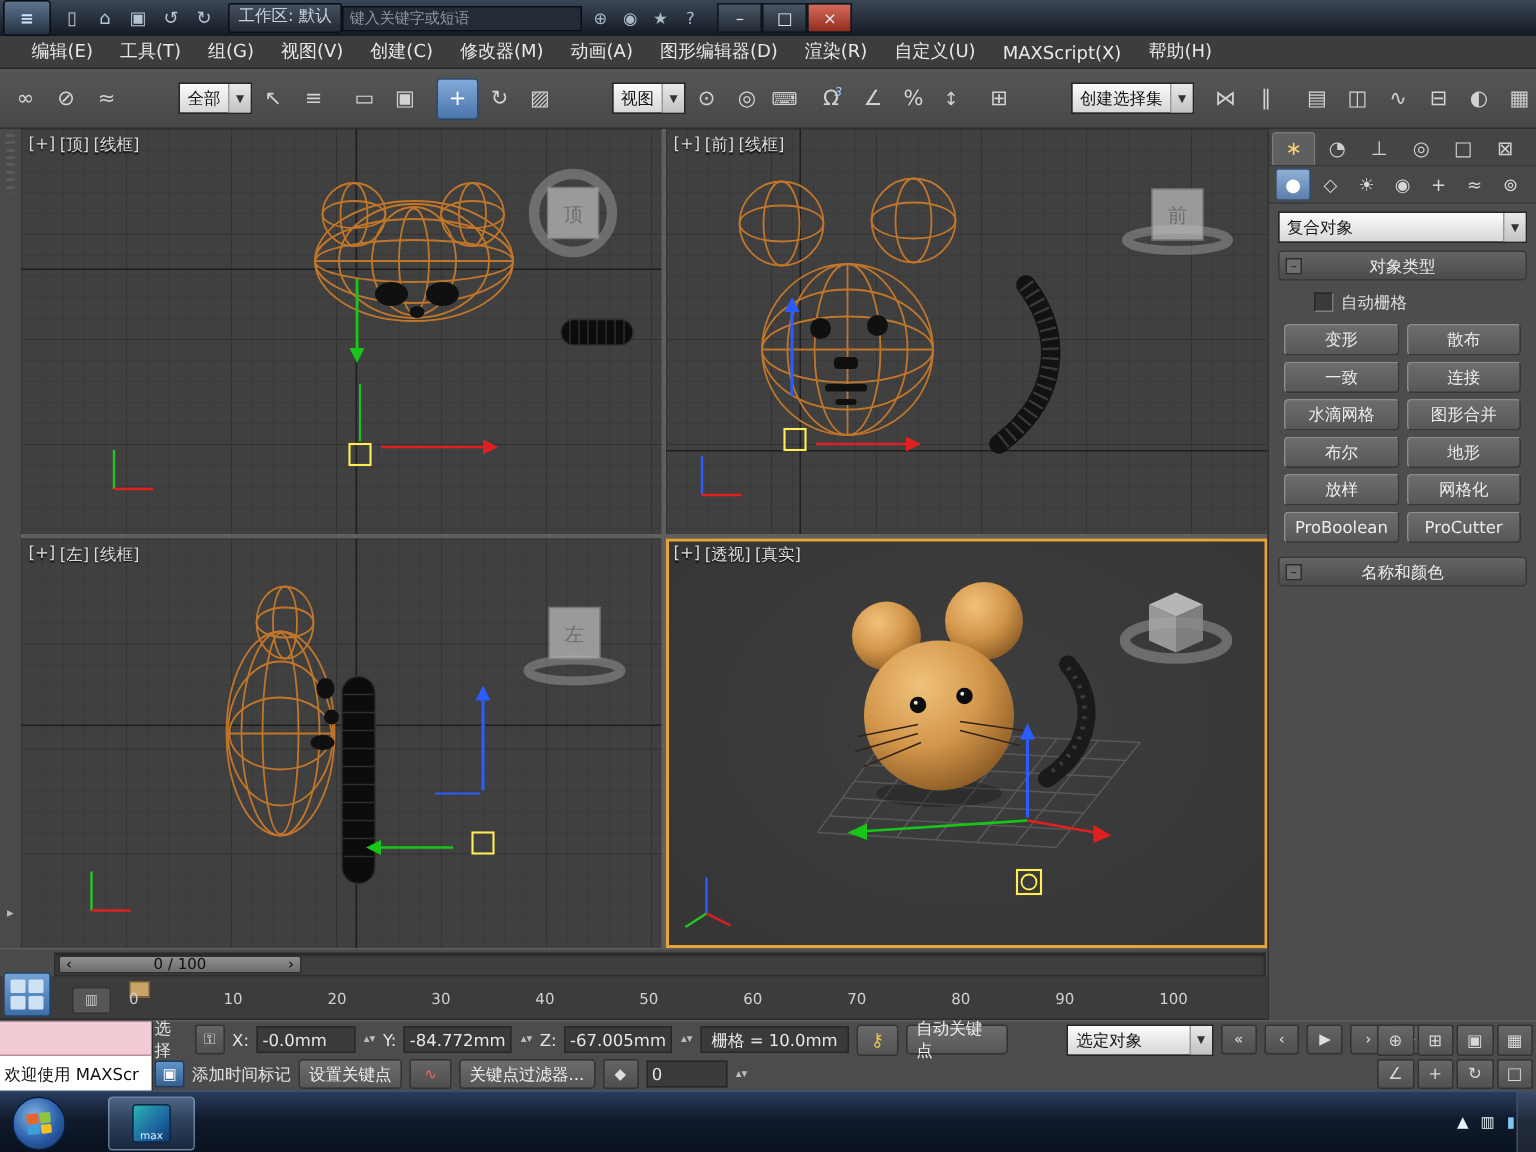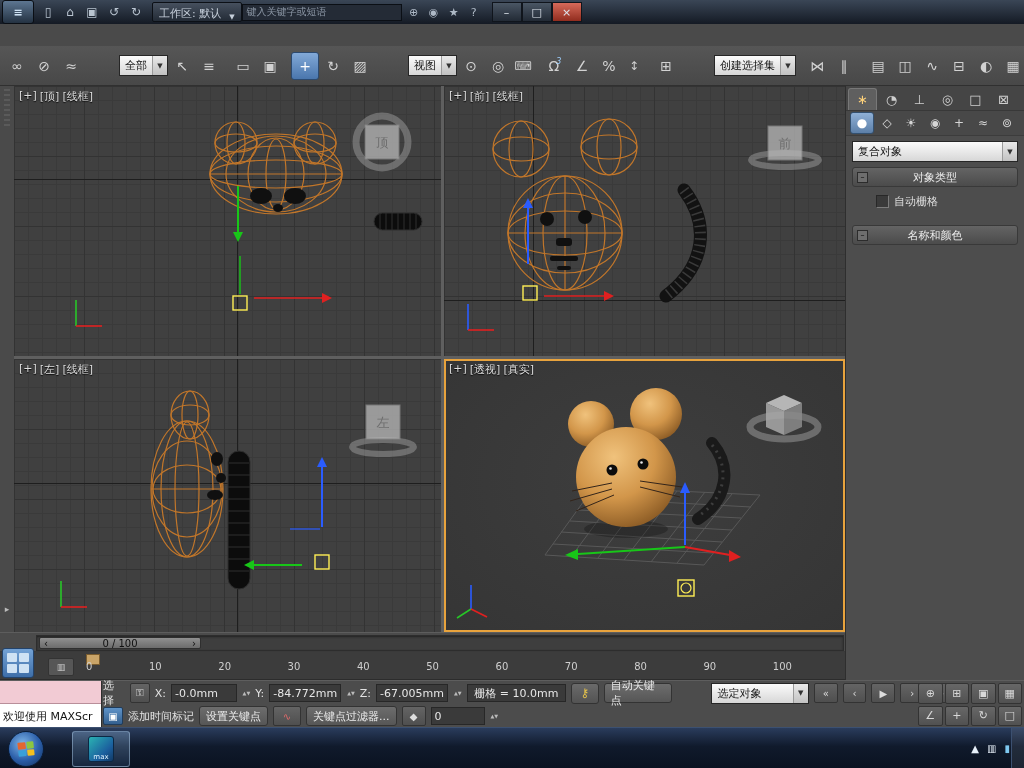--- a/index.html
+++ b/index.html
@@ -2,21 +2,21 @@
 <html><head>
 <meta charset="utf-8">
 <style>
   html,body{margin:0;padding:0;background:#222;}
   #screen{position:relative;width:1024px;height:768px;font-family:"DejaVu Sans","Liberation Sans",sans-serif;background:#4a4a4a;overflow:hidden;color:#e3e3e3;}
   
   .titlebar{position:absolute;left:0;top:0;width:1024px;height:24px;background:linear-gradient(#3a4656,#141a24);display:flex;align-items:center;font-size:11px;color:#cfd6df;}
   .appbtn{width:30px;height:22px;margin-left:2px;background:linear-gradient(#5d7691,#243242);border:1px solid #0a0e14;border-radius:3px;display:flex;align-items:center;justify-content:center;color:#cfe3f5;font-weight:bold;}
   .qat{display:flex;align-items:center;gap:2px;margin-left:4px;}
   .qat .qi{width:20px;height:18px;display:flex;align-items:center;justify-content:center;color:#b9c4d0;font-size:12px;border-radius:2px;}
-  .wsdd{height:18px;margin-left:6px;padding:0 6px;background:linear-gradient(#46505e,#232b36);border:1px solid #0c1016;border-radius:2px;display:flex;align-items:flex-end;gap:8px;color:#c6cfda;}
+  .wsdd{height:18px;margin-left:6px;padding:0 6px;background:linear-gradient(#46505e,#232b36);border:1px solid #0c1016;border-radius:2px;display:flex;align-items:flex-end;gap:8px;color:#c6cfda;flex-direction:column;}
   .ttl{flex:1;text-align:center;color:#e8edf3;}
   .ictr{display:flex;align-items:center;gap:4px;margin-right:4px;}
   .srch{width:150px;height:15px;background:#242b36;border:1px solid #0b0f15;color:#8c97a5;font-size:10px;padding:0 4px;display:flex;align-items:center;}
   .tbico{width:16px;height:16px;display:flex;align-items:center;justify-content:center;color:#aeb9c6;font-size:11px;}
   .winbtns{display:flex;margin-left:6px;}
   .wb{width:28px;height:18px;display:flex;align-items:center;justify-content:center;font-size:11px;color:#dfe6ee;background:linear-gradient(#4a5664,#222a35);border:1px solid #10151c;}
   .wb.close{background:linear-gradient(#d76a5a,#912c1e);}
   
   .menubar{position:absolute;left:0;top:24px;width:1024px;height:22px;background:#3d3d3d;border-bottom:1px solid #2b2b2b;display:flex;align-items:center;font-size:12px;color:#e8e8e8;padding-left:12px;box-sizing:border-box;}
   .menubar span{padding:0 9px;cursor:default;}
@@ -132,20 +132,34 @@
       <span class="tbico">★</span>
       <span class="tbico">?</span>
       <div class="winbtns">
         <span class="wb">–</span>
         <span class="wb">□</span>
         <span class="wb close">×</span>
       </div>
     </div>
   </div>
 
+  <div class="menubar">
+    <span>编辑(E)</span>
+    <span>工具(T)</span>
+    <span>组(G)</span>
+    <span>视图(V)</span>
+    <span>创建(C)</span>
+    <span>修改器(M)</span>
+    <span>动画(A)</span>
+    <span>图形编辑器(D)</span>
+    <span>渲染(R)</span>
+    <span>自定义(U)</span>
+    <span>MAXScript(X)</span>
+    <span>帮助(H)</span>
+  </div>
 
   <div class="mtoolbar">
     <span class="tbtn">∞</span>
     <span class="tbtn">⊘</span>
     <span class="tbtn">≈</span>
     <div class="dd" style="width:92px">
       <span class="txt" style="flex:1">全部</span>
       <span class="arr">▼</span>
     </div>
     <span class="tbtn">↖</span>
@@ -439,20 +453,34 @@
     <div class="rollout">
       <div class="rhead">
         <span class="minus">–</span>
         <span class="rtitle">对象类型</span>
       </div>
       <div class="rbody">
         <div class="chkrow">
           <span class="chk"></span>
           <span>自动栅格</span>
         </div>
+        <div class="btngrid">
+          <div class="cbtn">变形</div>
+          <div class="cbtn">散布</div>
+          <div class="cbtn">一致</div>
+          <div class="cbtn">连接</div>
+          <div class="cbtn">水滴网格</div>
+          <div class="cbtn">图形合并</div>
+          <div class="cbtn">布尔</div>
+          <div class="cbtn">地形</div>
+          <div class="cbtn">放样</div>
+          <div class="cbtn">网格化</div>
+          <div class="cbtn">ProBoolean</div>
+          <div class="cbtn">ProCutter</div>
+        </div>
       </div>
     </div>
 
     <div class="rollout">
       <div class="rhead">
         <span class="minus">–</span>
         <span class="rtitle">名称和颜色</span>
       </div>
     </div>
   </div>

